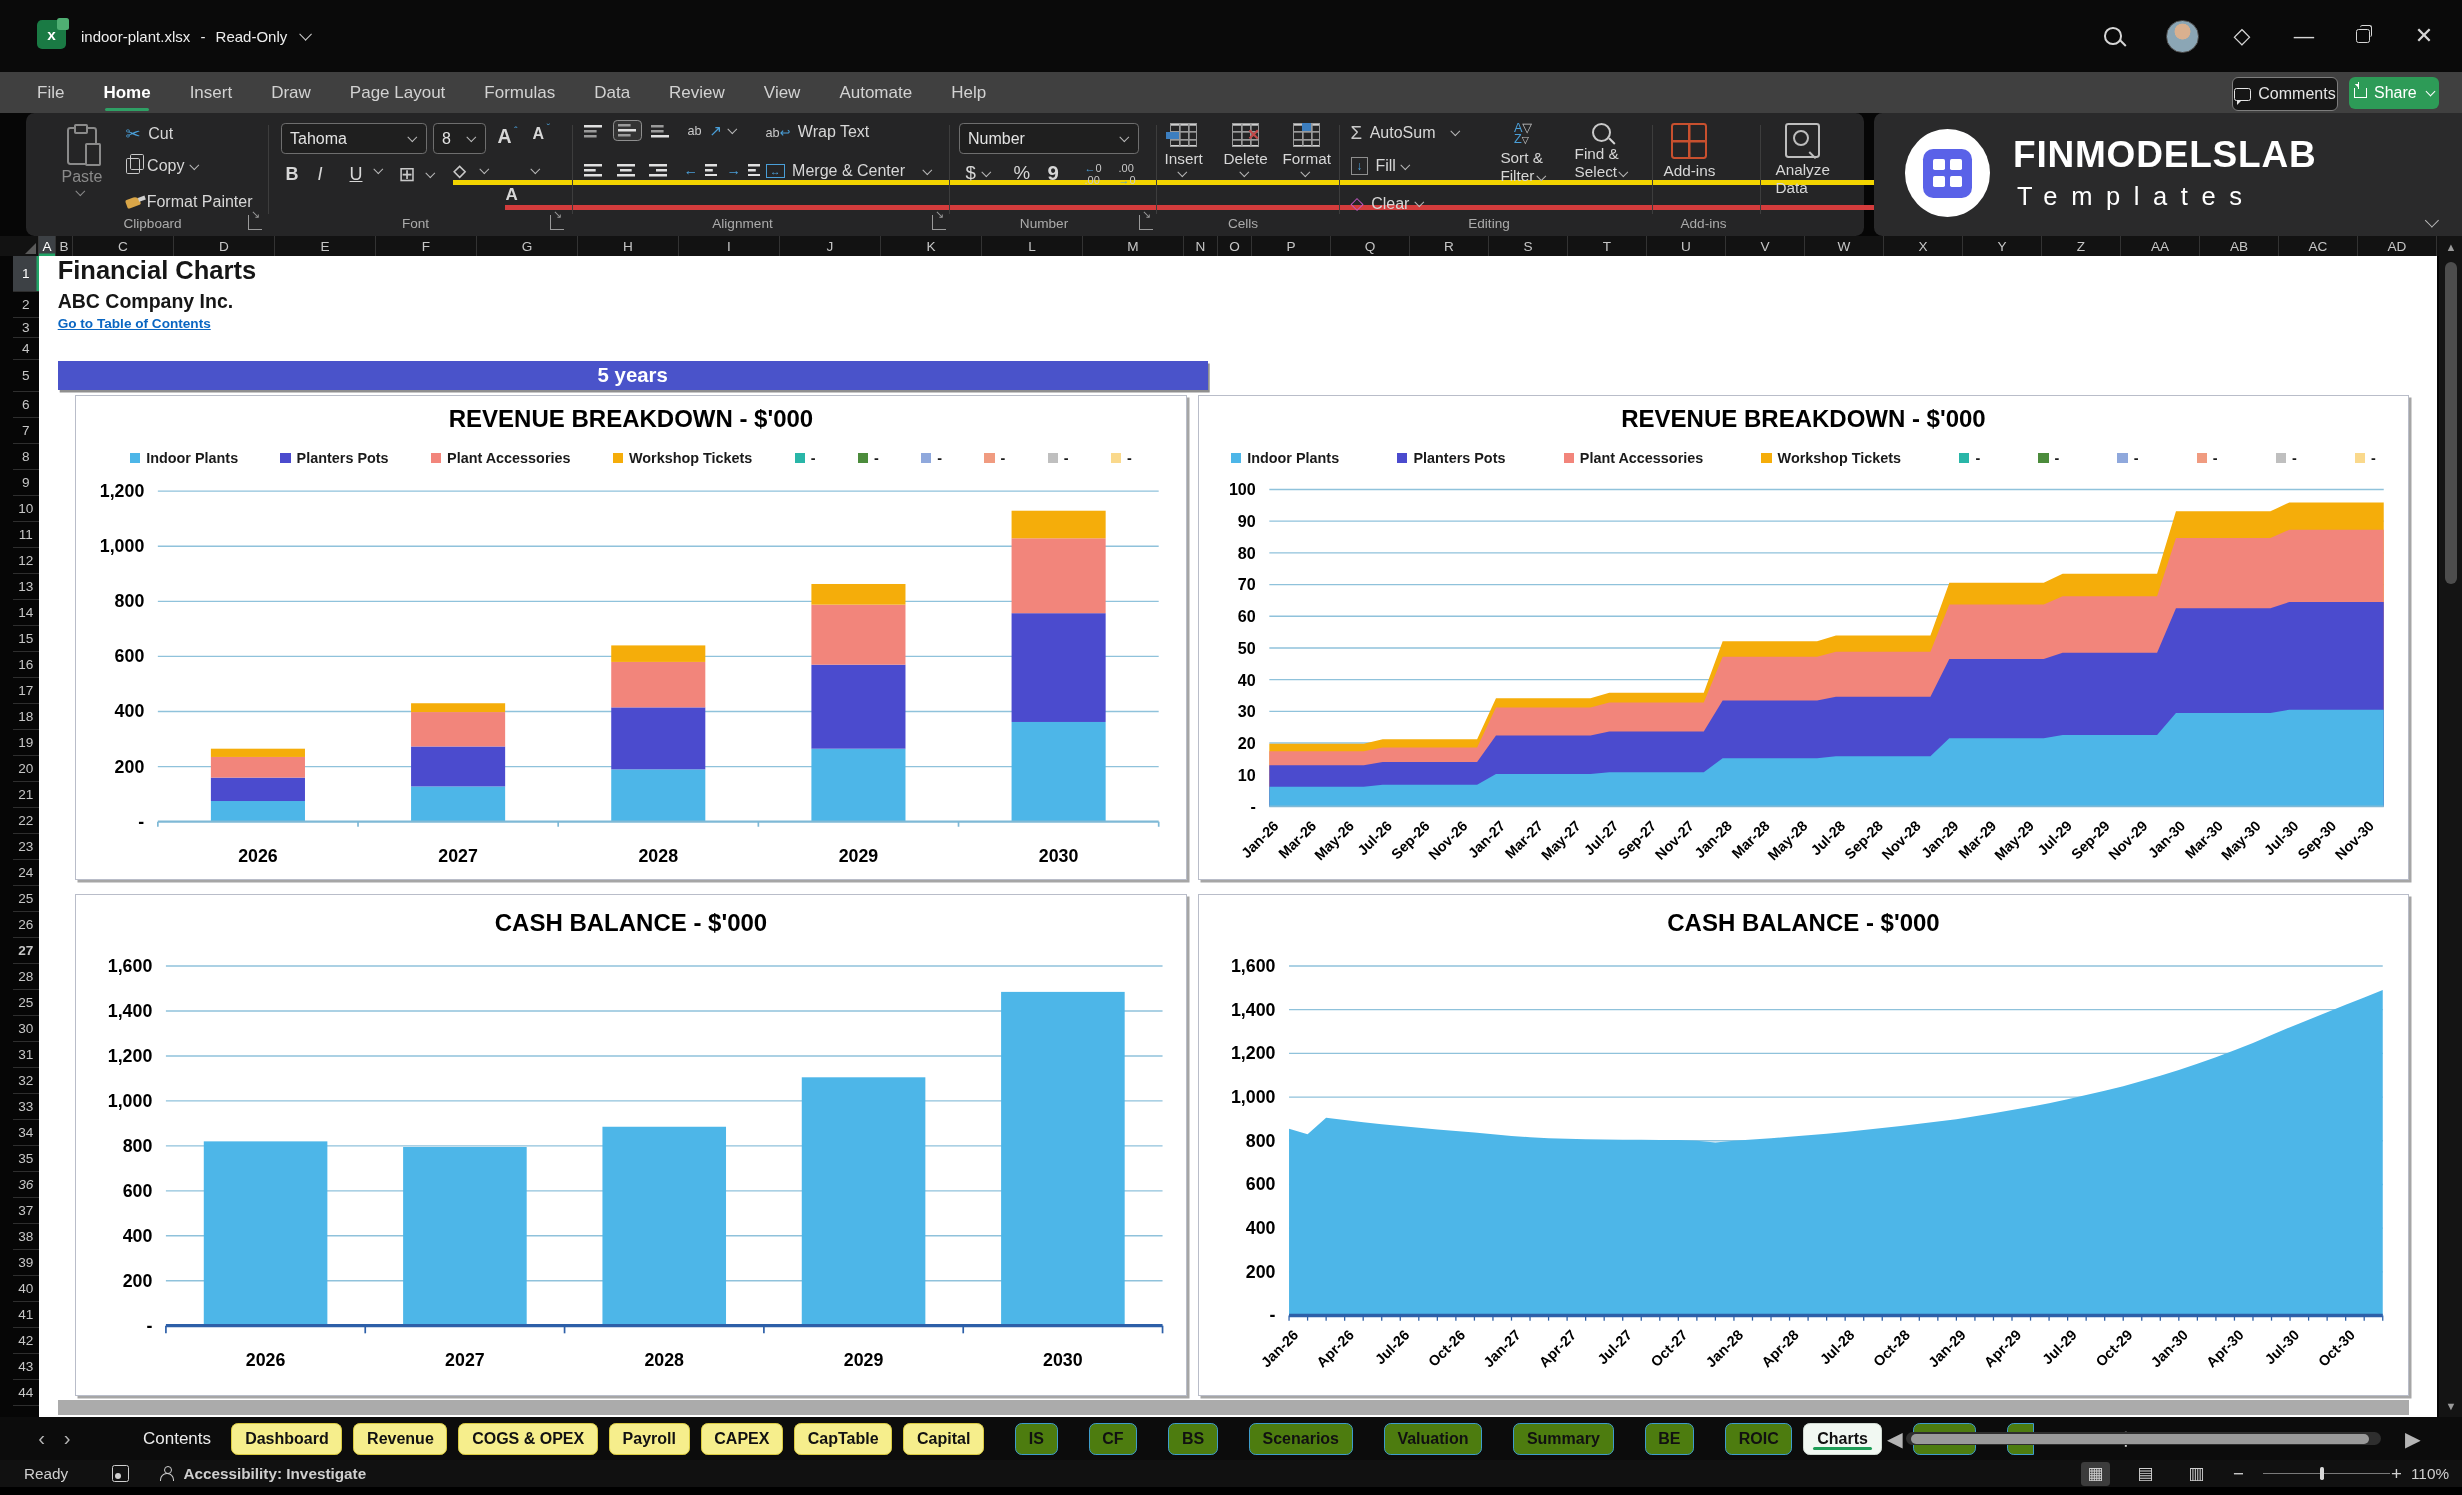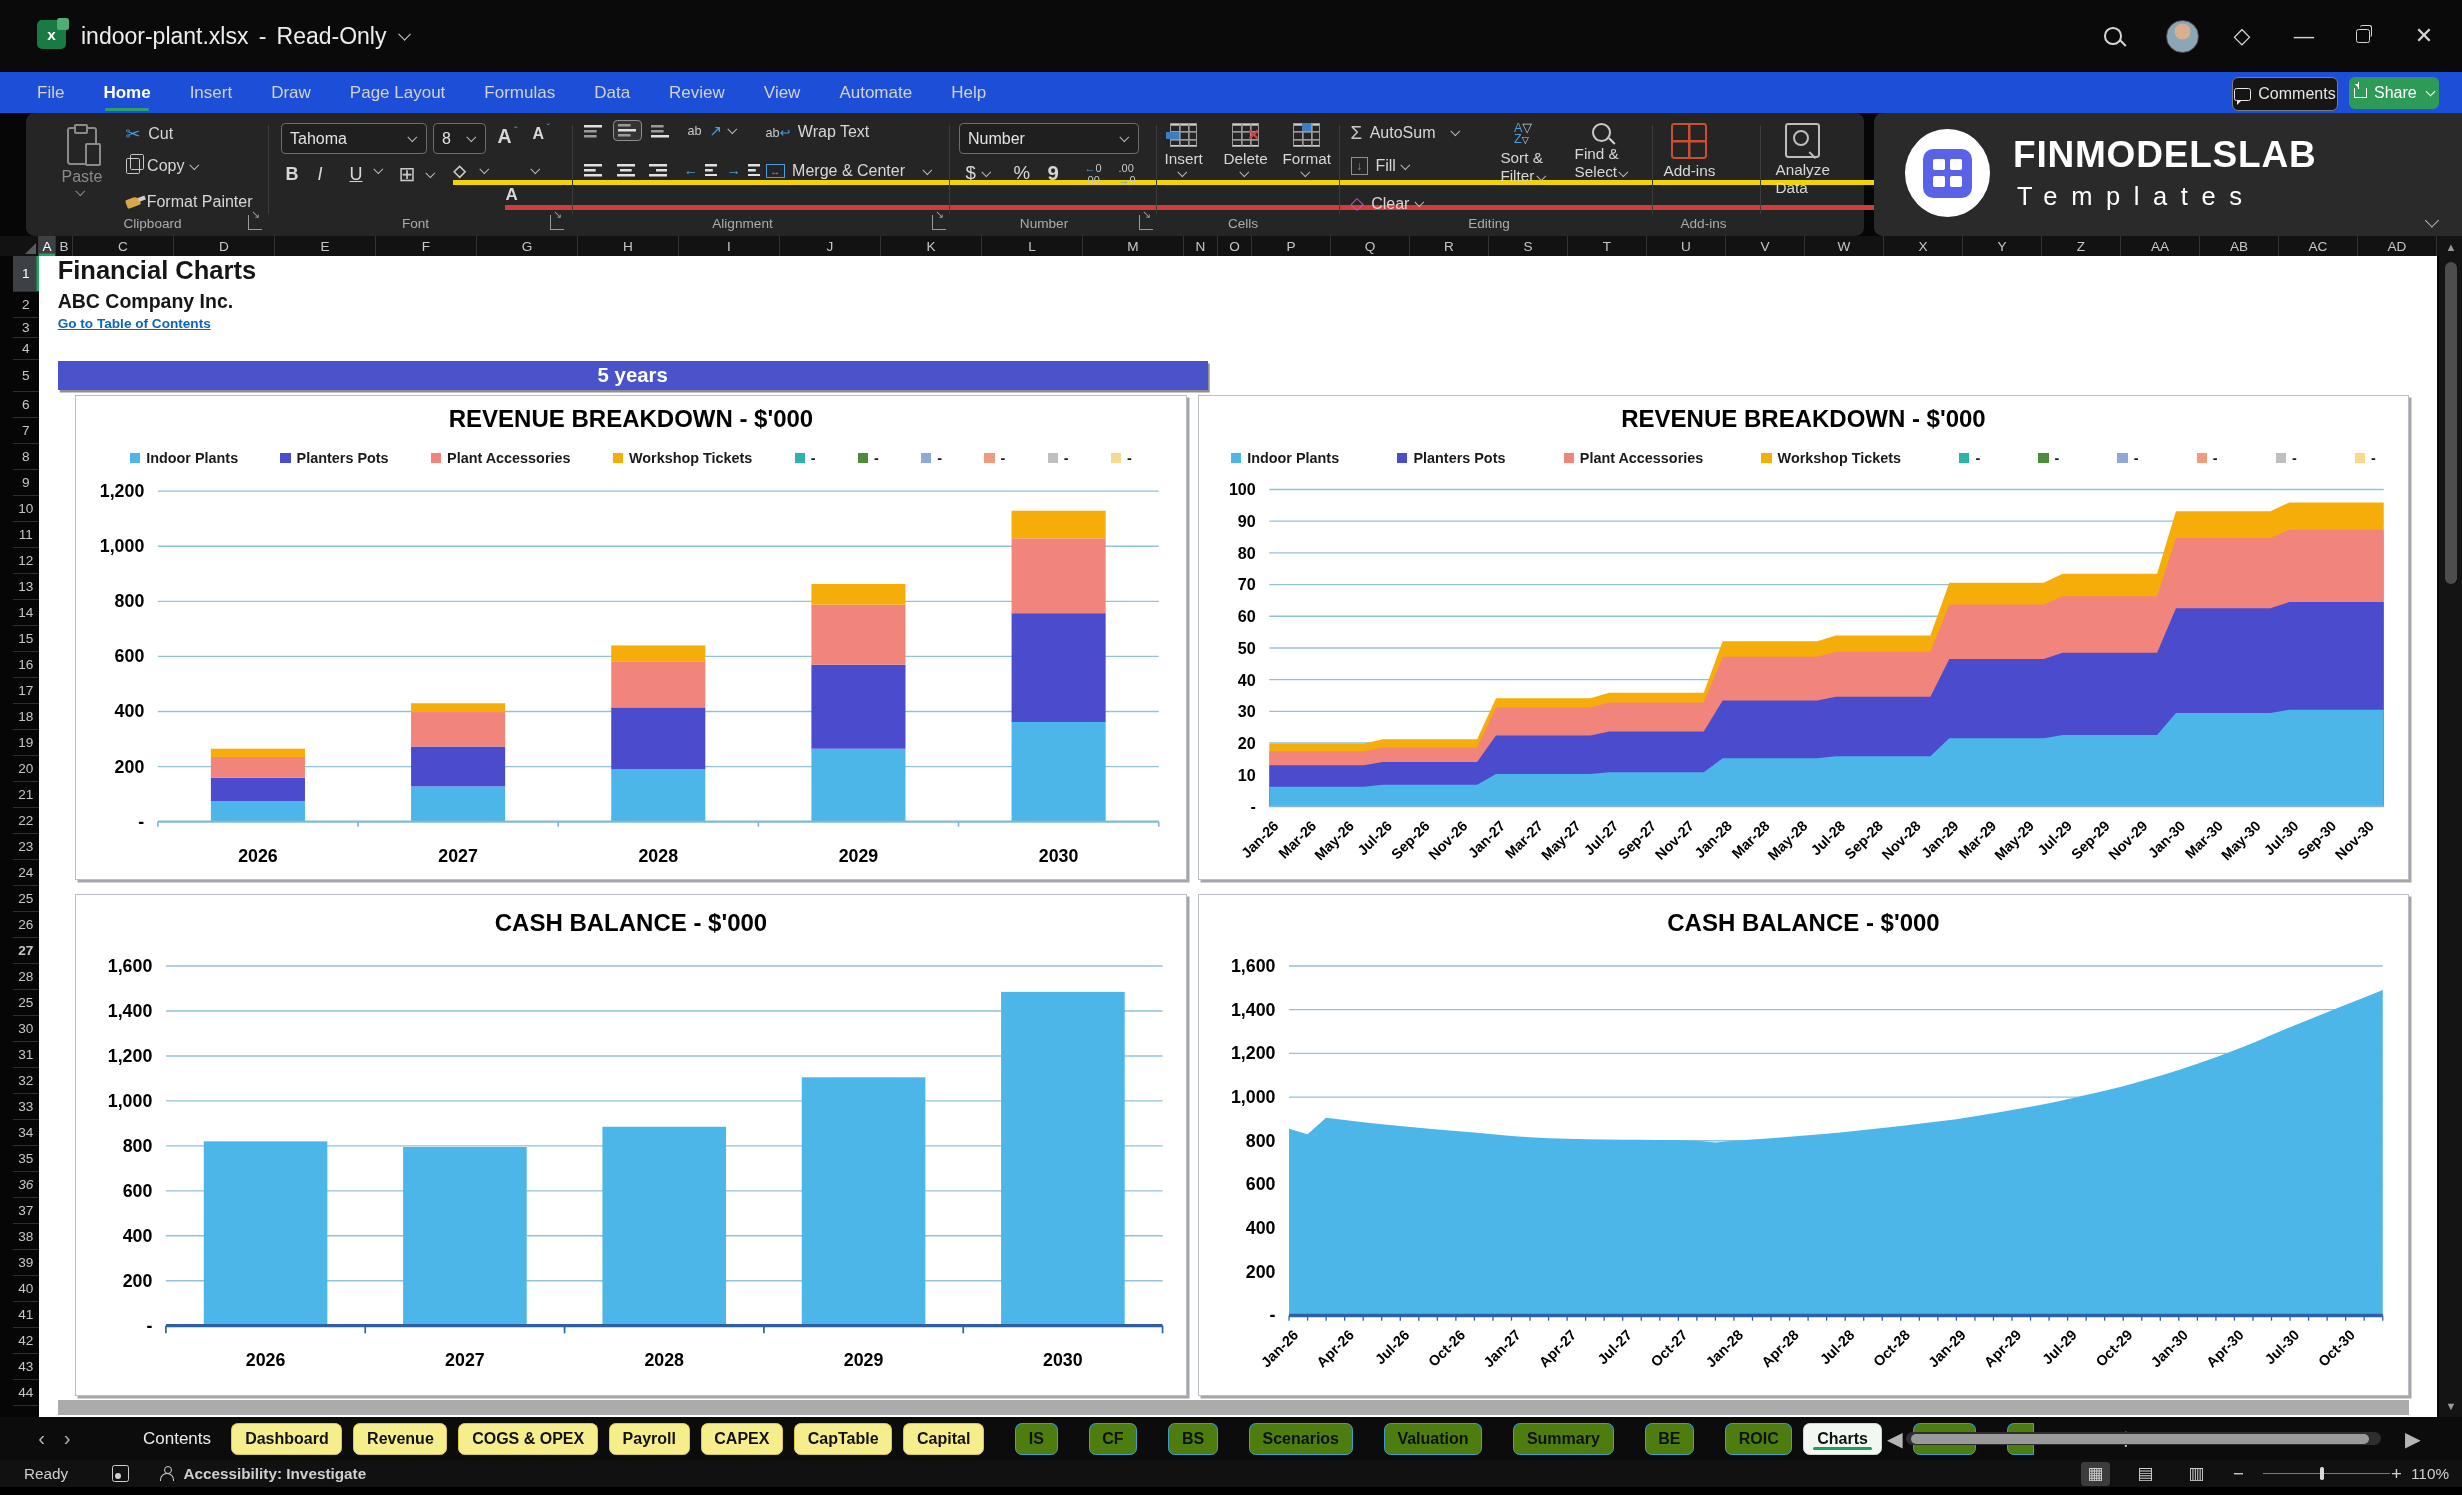--- a/index.html
+++ b/index.html
@@ -5,30 +5,30 @@
   html,body{margin:0;padding:0;background:#000;}
   .stage{position:relative;width:2462px;height:1495px;background:#060606;overflow:hidden;
          font-family:"Liberation Sans",sans-serif;-webkit-font-smoothing:antialiased;}
   .abs{position:absolute;}
   
   .titlebar{left:0;top:0;width:2462px;height:72px;background:#0a0a0a;color:#e8e8e8;}
   .xl-icon{left:37px;top:20.4px;width:29px;height:29px;background:#1a7a44;border-radius:5.1px;}
   .xl-icon .fold{position:absolute;right:-2.5px;top:-2.5px;width:12px;height:12px;background:#4fae73;border-radius:2.5px;}
   .xl-icon .x{position:absolute;left:0;top:0;width:100%;height:100%;display:flex;align-items:center;justify-content:center;
               color:#fff;font-weight:bold;font-size:15.3px;}
-  .tb-title{left:81px;top:0;height:72px;display:flex;align-items:center;gap:10.2px;font-size:23px;color:#ededed;}
+  .tb-title{left:81px;top:0;height:72px;display:flex;align-items:center;gap:10.2px;font-size:15px;color:#ededed;}
   .caret{display:inline-block;width:7.6px;height:7.6px;border-left:1.7px solid #cfcfcf;border-bottom:1.7px solid #cfcfcf;transform:rotate(-45deg);margin-left:3.4px;margin-top:-3.4px;}
   .tb-ic{position:absolute;top:0;height:72px;display:flex;align-items:center;justify-content:center;color:#d6d6d6;}
   .magnifier{width:13.6px;height:13.6px;border:2.1px solid #d6d6d6;border-radius:50%;position:relative;display:inline-block;}
   .magnifier::after{content:"";position:absolute;width:7.6px;height:2.1px;background:#d6d6d6;transform:rotate(45deg);right:-6.8px;bottom:-1.7px;}
   .avatar{width:31px;height:31px;border-radius:50%;background:radial-gradient(circle at 50% 34%, #d9b08f 0 30%, #8ba6b5 32% 100%);border:0.8px solid #555;}
   .restore-ic{width:12px;height:12px;border:1.7px solid #d6d6d6;border-radius:2.5px;position:relative;}
   .restore-ic::before{content:"";position:absolute;left:2.5px;top:-5.1px;width:11px;height:11px;border:1.7px solid #d6d6d6;border-radius:2.5px;border-left:none;border-bottom:none;}
   
-  .menubar{left:0;top:72px;width:2462px;height:41px;background:#1d4ed8;display:flex;align-items:center;padding-left:37px;gap:39px;box-sizing:border-box;}
+  .menubar{left:0;top:72px;width:2462px;height:41px;background:#404040;display:flex;align-items:center;padding-left:37px;gap:39px;box-sizing:border-box;}
   .menu-item{color:#d2d2d2;font-size:17px;position:relative;cursor:default;white-space:nowrap;}
   .menu-item.active{color:#fff;font-weight:bold;}
   .menu-item.active::after{content:"";position:absolute;left:1.7px;right:1.7px;bottom:-8.5px;height:3.4px;background:#2FA065;border-radius:2.5px;}
   .cmt-btn{left:2232px;top:77px;width:104px;height:32px;border:0.8px solid #7d7d7d;border-radius:6px;background:#161616;color:#e5e5e5;
            display:flex;align-items:center;justify-content:center;gap:7.6px;font-size:16px;}
   .bubble{width:14.4px;height:11px;border:1.7px solid #e5e5e5;border-radius:2.5px;position:relative;display:inline-block;}
   .bubble::after{content:"";position:absolute;left:1.7px;bottom:-5.1px;border:2.5px solid transparent;border-top-color:#e5e5e5;border-left-color:#e5e5e5;}
   .share-btn{left:2349px;top:77px;width:90px;height:32px;border-radius:6px;background:#2D9B57;color:#fff;display:flex;align-items:center;justify-content:center;gap:6.8px;font-size:16px;}
   .share-ic{width:11px;height:9.3px;border:1.7px solid #fff;border-top:none;position:relative;display:inline-block;}
   .share-ic::after{content:"";position:absolute;left:2.5px;top:-6px;width:4.2px;height:7.6px;border-left:1.7px solid #fff;}

